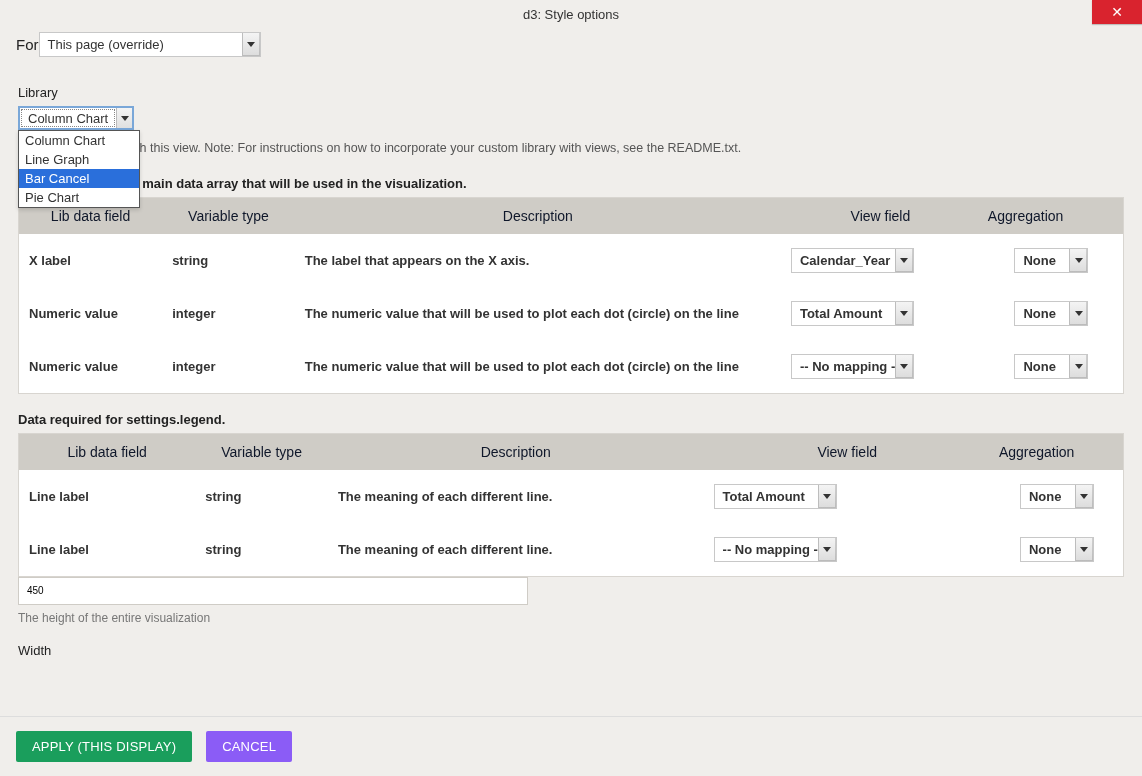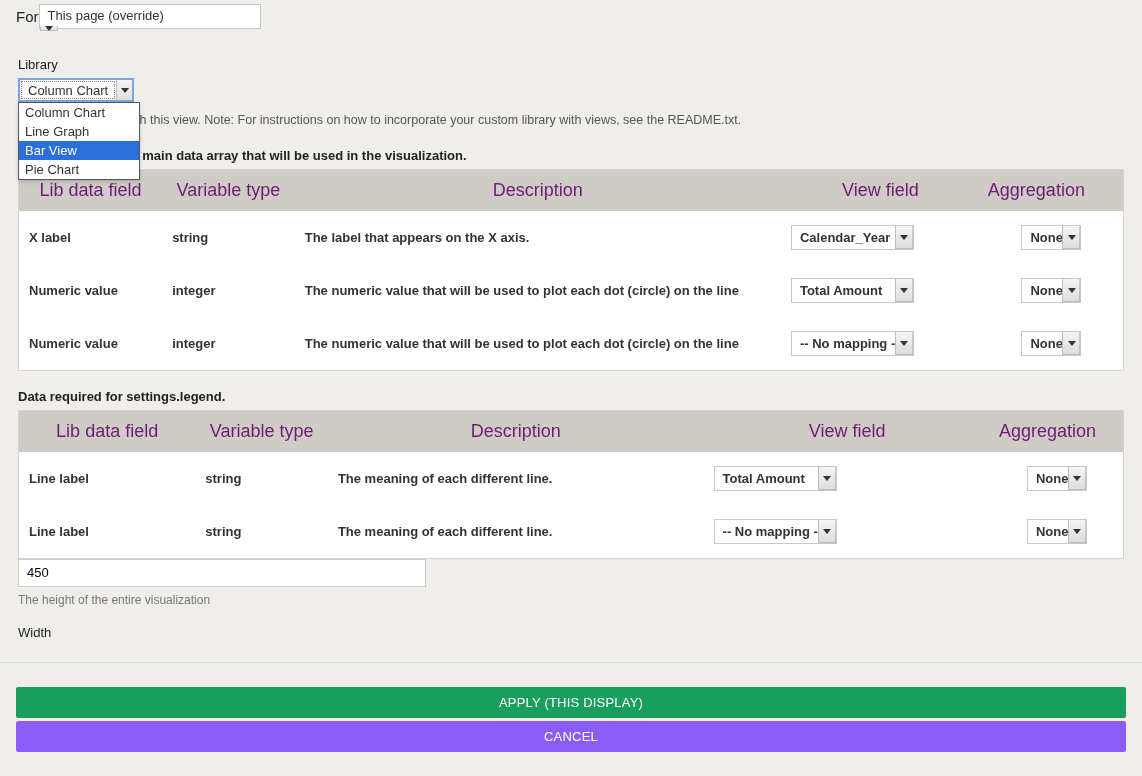--- a/index.html
+++ b/index.html
@@ -74,21 +74,21 @@
     align-items: center;
     justify-content: center;
     box-shadow: inset -1px -1px 0 rgba(0,0,0,0.15);
   }
   .select-wrap .select-btn::after {
     content: "";
     border-left: 4px solid transparent;
     border-right: 4px solid transparent;
     border-top: 5px solid #333;
   }
-  .topbar .select-wrap { width: 222px; flex-direction: column; }
+  .topbar .select-wrap { width: 222px; }
   .topbar .select-wrap .select-value { flex: 1; }
 
   .content-area {
     flex: 1;
     overflow-y: scroll;
     padding: 0 18px 20px 18px;
     background: #f0eeeb;
   }
   
 
@@ -168,23 +168,23 @@
 
   table.data-table {
     width: 100%;
     border-collapse: collapse;
     border: 1px solid #d8d5d0;
     background: #fff;
     table-layout: fixed;
   }
   table.data-table th {
     background: #cfccc6;
-    color: #701a75;
+    color: #0f172a;
     font-weight: 400;
-    font-size: 18px;
+    font-size: 14px;
     padding: 10px 8px;
     text-align: center;
   }
   table.data-table td {
     padding: 14px 10px;
     font-size: 13px;
     color: #333;
     vertical-align: middle;
     font-weight: bold;
   }
@@ -193,46 +193,45 @@
   .col-var { width: 12%; }
   .col-desc { width: 44%; }
   .col-desc-ab { width: 34%; }
   .col-view { width: 18%; }
   .col-view-ab { width: 26%; }
   .col-agg  { width: 13%; }
   .col-agg-ab { width: 12%; }
 
   .cell-select .select-wrap { width: 123px; }
   .cell-select .select-wrap .select-value { flex: 1; overflow: hidden; text-overflow: ellipsis; }
-  .cell-agg .select-wrap { width: 60px; text-align: center; }
+  .cell-agg .select-wrap { width: 74px; text-align: center; }
   .cell-agg .select-wrap .select-value { flex: 1; }
   table.data-table td.cell-agg { text-align: center; }
   table.data-table th.th-agg { text-align: left; }
 
   input.text-input {
-    width: 408px;
+    width: 510px;
     height: 28px;
     border: 1px solid #cfccc6;
     background: #fff;
     padding: 4px 8px;
-    font-size: 13px;
+    font-size: 10px;
   }
   .field-help {
     font-size: 12px;
     color: #777;
     margin-top: 6px;
   }
 
   .footer {
     border-top: 1px solid #ddd;
-    padding: 24px 16px;
-    display: flex;
-    gap: 3px;
+    padding: 14px 16px;
+    display: flex;
+    gap: 14px;
     background: #f0eeeb;
-    flex-direction: column;
   }
   .btn {
     text-transform: uppercase;
     color: #fff;
     border: none;
     padding: 8px 16px;
     font-size: 13px;
     cursor: pointer;
     border-radius: 2px;
     letter-spacing: 0.2px;
@@ -242,20 +241,26 @@
 
   
   .content-area::-webkit-scrollbar { width: 14px; background: #f0eeeb; }
   .content-area::-webkit-scrollbar-thumb { background: #cfccc6; }
 </style>
 </head>
 <body>
 
 <div class="window">
 
+  <div class="titlebar">
+    <span>d3: Style options</span>
+    <div class="close-btn">
+      <span>✕</span>
+    </div>
+  </div>
 
   <div class="topbar">
     <label>For</label>
     <div class="select-wrap">
       <div class="select-value">This page (override)</div>
       <div class="select-btn"></div>
     </div>
   </div>
 
   <div class="content-area">
@@ -263,21 +268,21 @@
     <h2 class="section-label">Library</h2>
 
     <div class="library-select-wrap">
       <div class="library-select">
         <div class="select-value">Column Chart</div>
         <div class="select-btn"></div>
       </div>
       <div class="dropdown" id="library-dropdown">
           <div class="opt">Column Chart</div>
           <div class="opt">Line Graph</div>
-          <div class="opt highlight">Bar View</div>
+          <div class="opt highlight">Bar Cancel</div>
           <div class="opt">Pie Chart</div>
         </div>
     </div>
 
     <div class="help-text">u would like to use with this view. Note: For instructions on how to incorporate your custom library with views, see the README.txt.</div>
 
     <div class="bold-line">gs.rows. This is the main data array that will be used in the visualization.</div>
 
     <table class="data-table">
       <colgroup>

